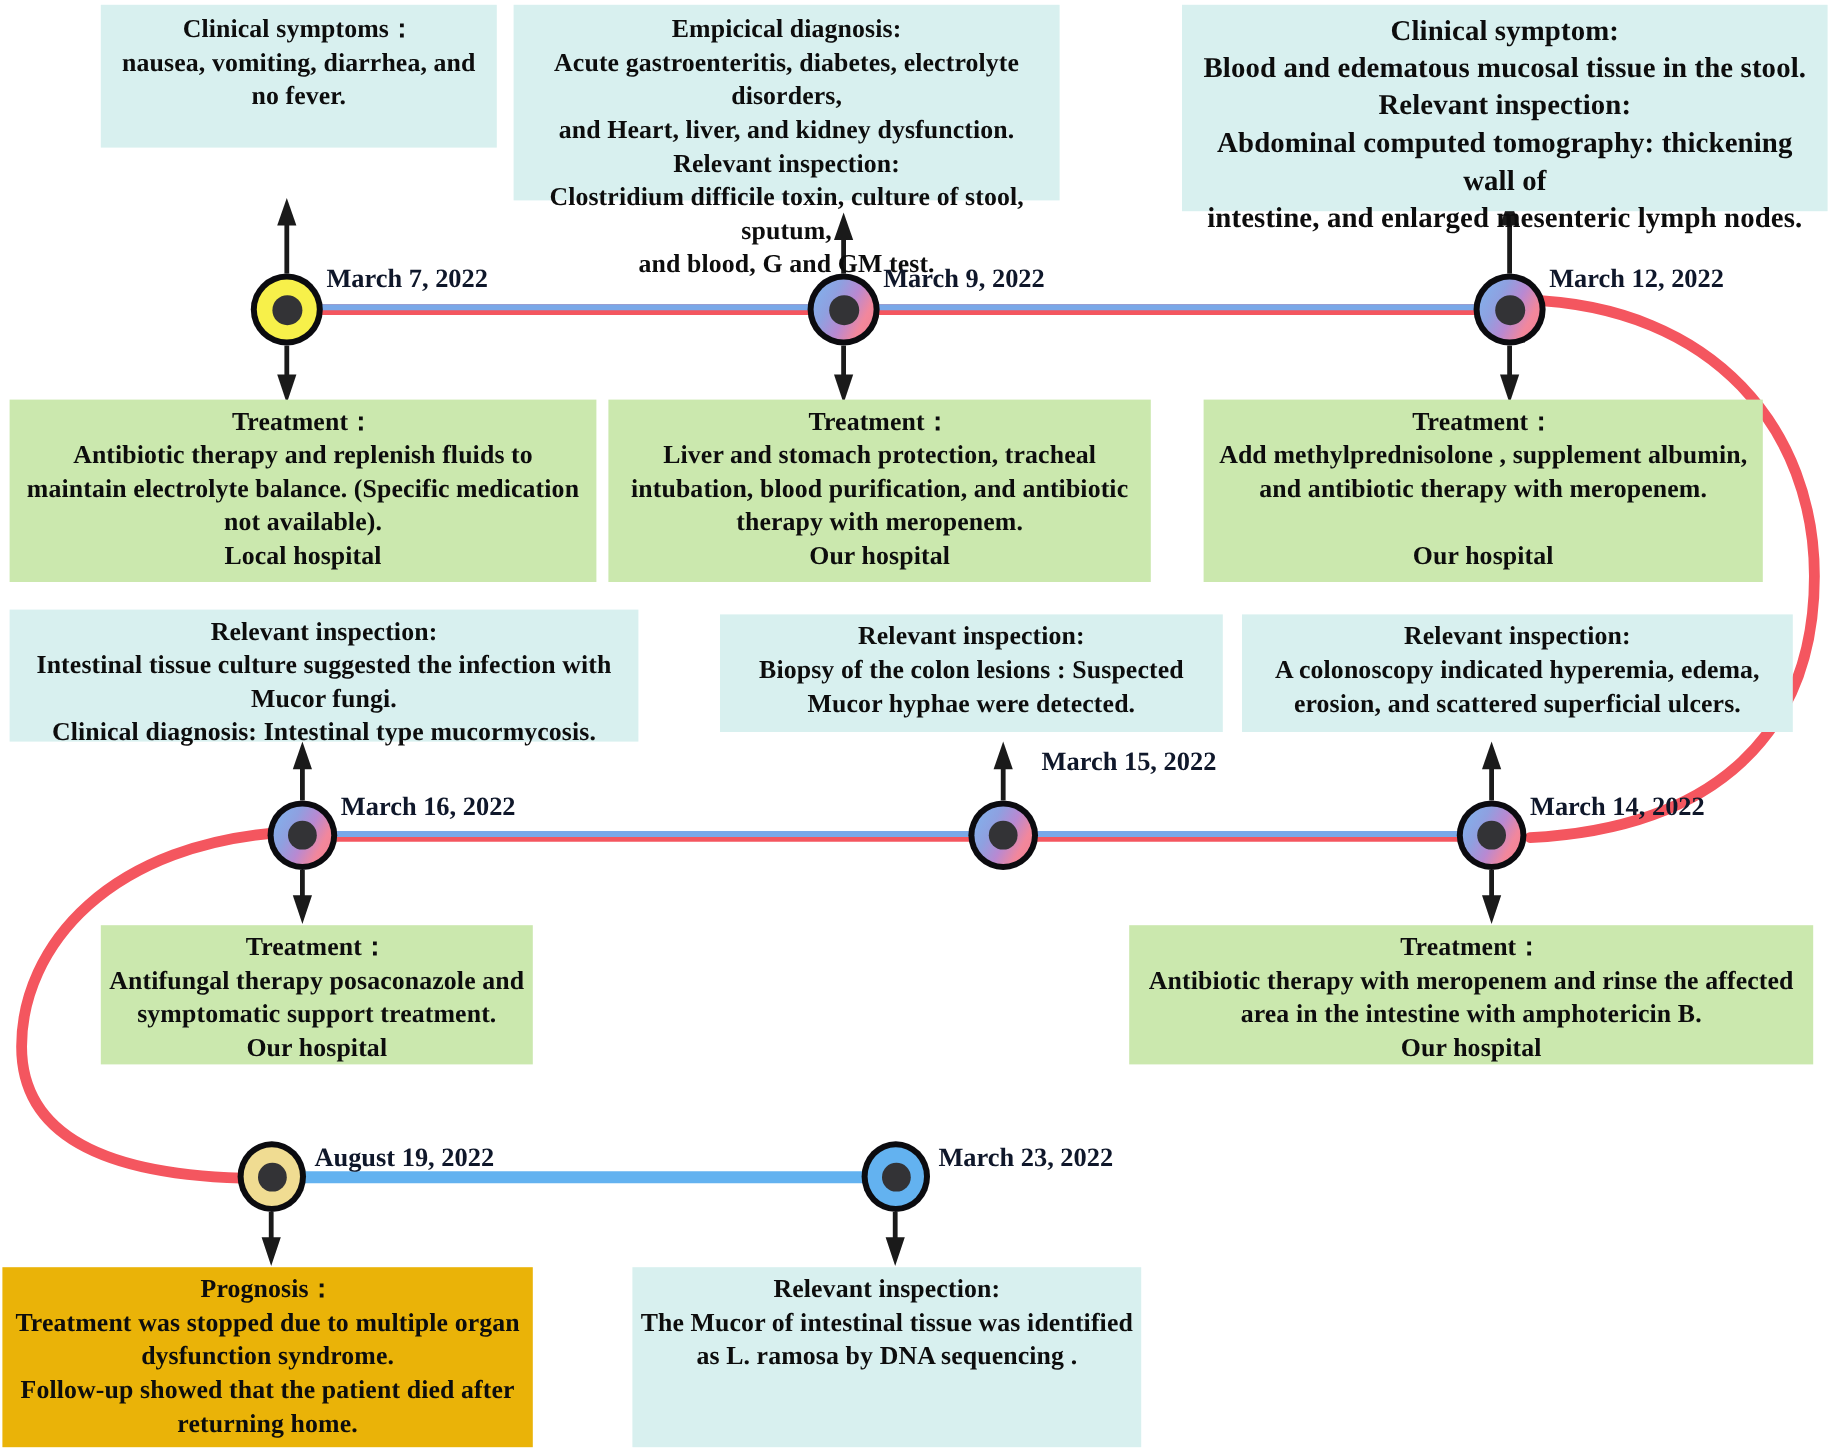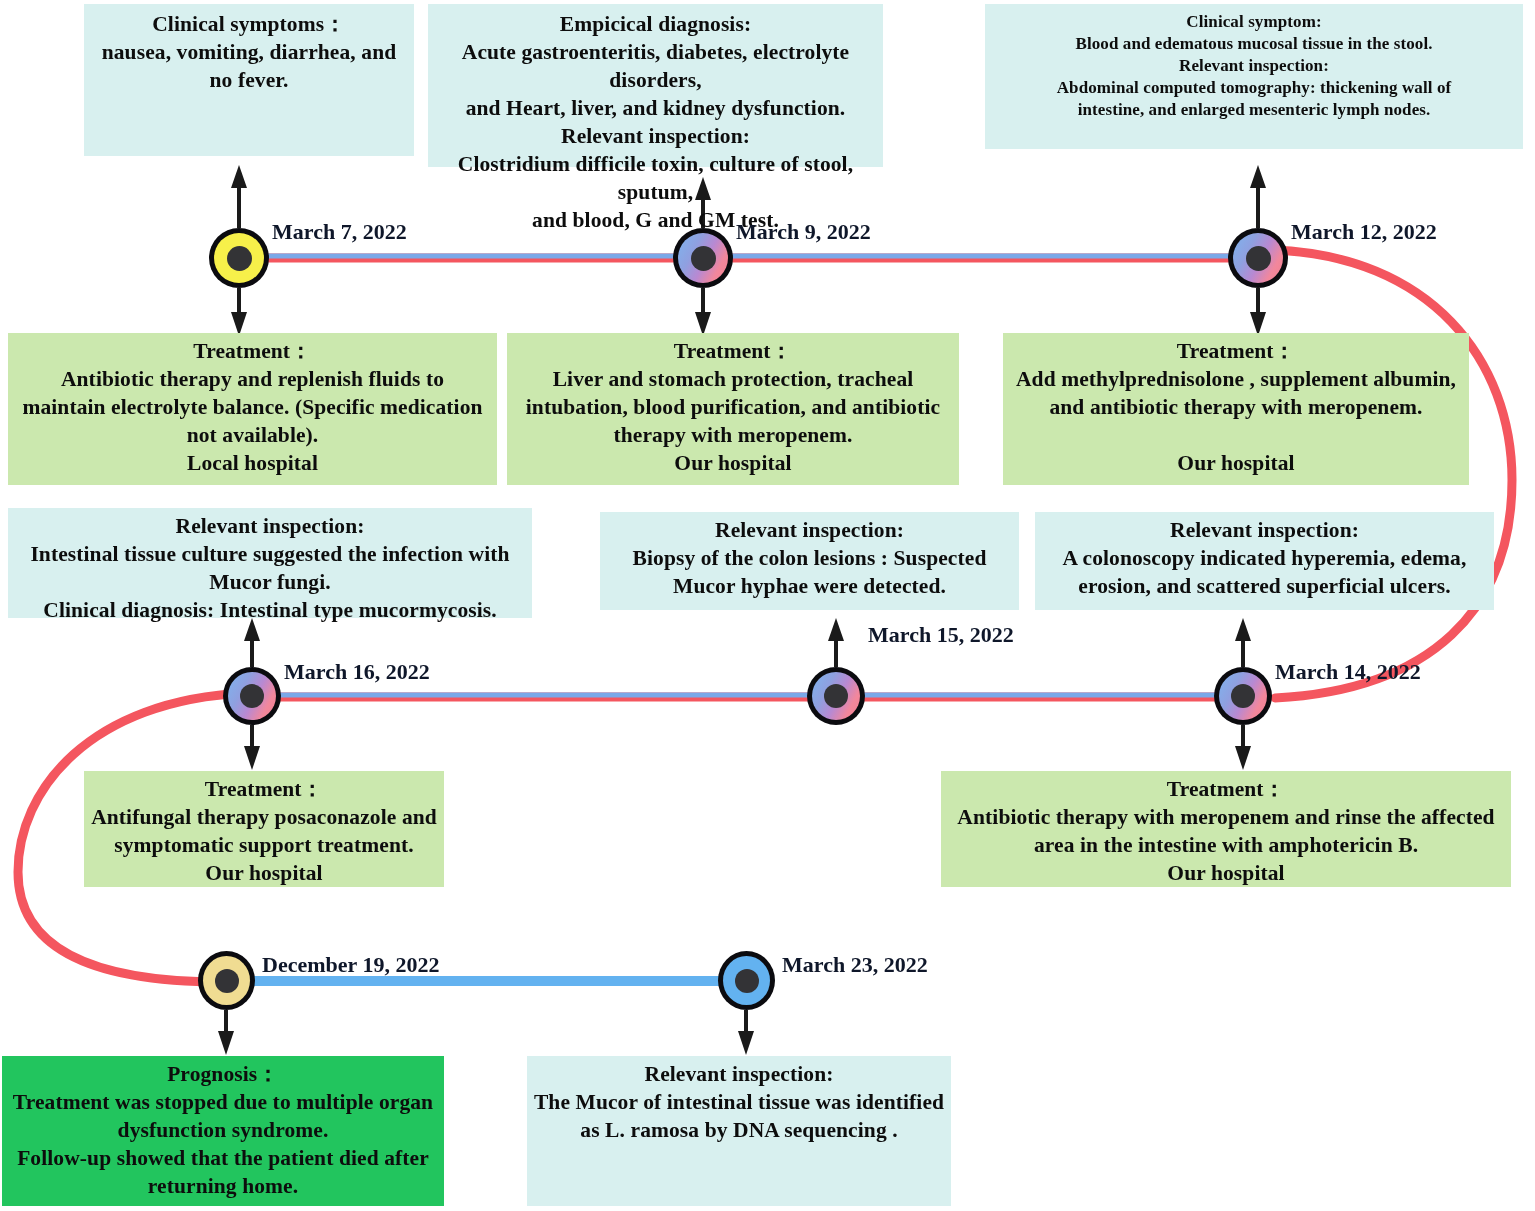--- a/index.html
+++ b/index.html
@@ -26,21 +26,21 @@
     text-align:center;
     font-weight:bold;
     color:#0d0d0d;
     line-height:1.30;
     padding:3px 6px;
     white-space:pre-line;
     letter-spacing:0.1px;
   }
   .box-cyan{ background:#d8f0ef; }
   .box-green{ background:#cbe8ae; }
-  .box-tan{  background:#22c55e; }
+  .box-tan{  background:#eab308; }
   .node{
     position:absolute;
     border-radius:50%;
     background:#0b0b0f;
     box-sizing:border-box;
     display:flex;
     align-items:center;
     justify-content:center;
   }
   .node .ring{
@@ -153,32 +153,32 @@
       <line x1="226" y1="1010" x2="226" y2="1040" stroke="#1a1a1a" stroke-width="4"></line>
       <polygon points="226,1055 218,1031 234,1031" fill="#1a1a1a"></polygon>
     </g>
 
     <g>
       <line x1="746" y1="1010" x2="746" y2="1040" stroke="#1a1a1a" stroke-width="4"></line>
       <polygon points="746,1055 738,1031 754,1031" fill="#1a1a1a"></polygon>
     </g>
   </svg>
 
-  <div class="box box-cyan" style="left:84px; top:4px; width:330px; height:152px; font-size:21.5px; padding-top:7px;">Clinical symptoms：
+  <div class="box box-cyan" style="left:84px; top:4px; width:330px; height:119px; font-size:21.5px; padding-top:7px;">Clinical symptoms：
 nausea, vomiting, diarrhea, and
 no fever.</div>
 
   <div class="box box-cyan" style="left:428px; top:4px; width:455px; height:163px; font-size:21.5px; padding-top:7px;">Empicical diagnosis:
 Acute gastroenteritis, diabetes, electrolyte disorders,
 and Heart, liver, and kidney dysfunction.
 Relevant inspection:
 Clostridium difficile toxin, culture of stool, sputum,
 and blood, G and GM test.</div>
 
-  <div class="box box-cyan" style="left:985px; top:4px; width:538px; height:145px; font-size:17px; padding-top:7px;">Clinical symptom:
+  <div class="box box-cyan" style="left:985px; top:4px; width:538px; height:172px; font-size:24px; padding-top:7px;">Clinical symptom:
 Blood and edematous mucosal tissue in the stool.
 Relevant inspection:
 Abdominal computed tomography: thickening wall of
 intestine, and enlarged mesenteric lymph nodes.</div>
 
   <div class="node" style="left:209px; top:228px; width:60px; height:60px; padding:5px;">
     <div class="ring ring-yellow" style="width:100%; height:100%;">
       <div class="core" style="width:25px; height:25px;"></div>
     </div>
   </div>
@@ -258,21 +258,21 @@
   <div class="box box-green" style="left:941px; top:771px; width:570px; height:116px; font-size:21.5px; padding-top:5px;">Treatment：
 Antibiotic therapy with meropenem and rinse the affected
 area in the intestine with amphotericin B.
 Our hospital</div>
 
   <div class="node" style="left:198px; top:951px; width:57px; height:59px; padding:5px;">
     <div class="ring ring-cream" style="width:100%; height:100%;">
       <div class="core" style="width:24px; height:24px;"></div>
     </div>
   </div>
-  <div class="datelbl" style="left:262px; top:952px; font-size:22px;">December 19, 2022</div>
+  <div class="datelbl" style="left:262px; top:952px; font-size:22px;">August 19, 2022</div>
 
   <div class="node" style="left:718px; top:951px; width:57px; height:59px; padding:5px;">
     <div class="ring ring-blue" style="width:100%; height:100%;">
       <div class="core" style="width:24px; height:24px;"></div>
     </div>
   </div>
   <div class="datelbl" style="left:782px; top:952px; font-size:22px;">March 23, 2022</div>
 
   <div class="box box-tan" style="left:2px; top:1056px; width:442px; height:150px; font-size:21.5px; padding-top:5px;">Prognosis：
 Treatment was stopped due to multiple organ

